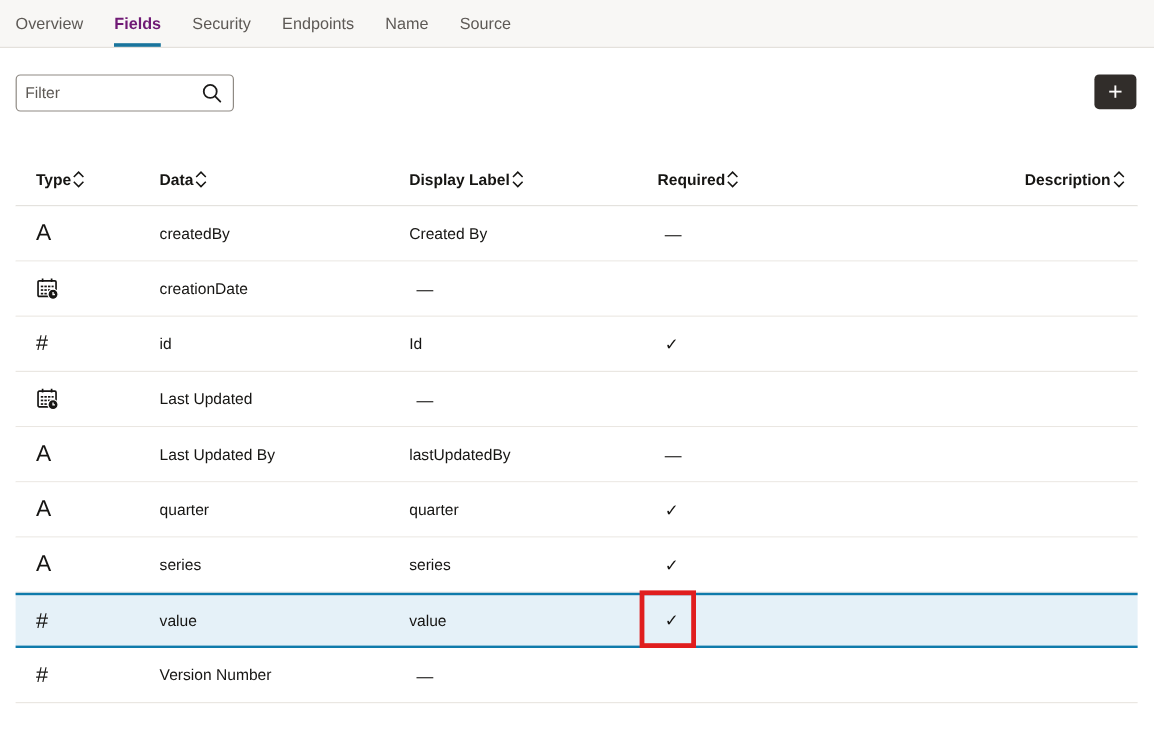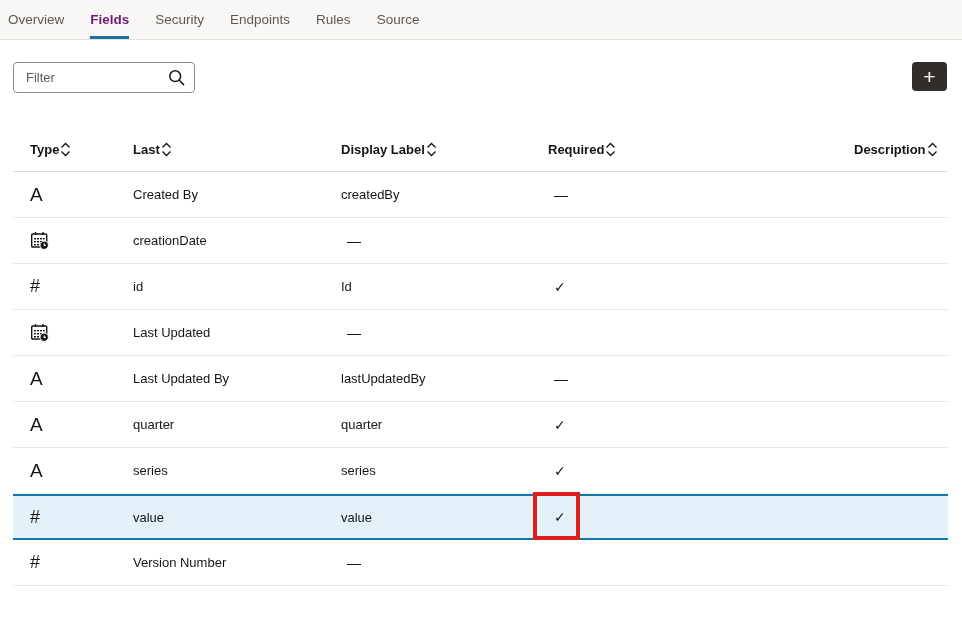--- a/index.html
+++ b/index.html
@@ -6,37 +6,37 @@
   html,body { background:#fff; }
   #app {
     position:relative; width:962px; height:617px; overflow:hidden;
     background:#fff; font-family:"Liberation Sans", sans-serif; color:#161513;
   }
 
   
   .tabbar {
     position:absolute; top:0; left:0; width:962px; height:40px;
     background:#f8f7f5; border-bottom:1px solid #e4e1dc;
-    display:flex; align-items:stretch; padding-left:8px;
+    display:flex; align-items:stretch; padding-left:13px;
   }
   .tab {
     position:relative; margin-right:26px; font-size:13.5px; color:#5d5955;
     display:flex; align-items:center; cursor:pointer; white-space:nowrap;
   }
   .tab.active { color:#701a75; font-weight:700; }
   .tab.active::after {
     content:""; position:absolute; left:0; right:0; bottom:0; height:3px;
     background:#19749c;
   }
 
   
   .filter-wrap { position:absolute; left:13px; top:62px; width:182px; height:31px; }
   .filter-input {
     width:100%; height:100%; border:1px solid #8f8a84; border-radius:4px;
-    padding:0 36px 0 12px; font-size:13px; font-family:"Liberation Sans", sans-serif;
+    padding:0 36px 0 7px; font-size:13px; font-family:"Liberation Sans", sans-serif;
     color:#161513; outline:none; background:#fff;
   }
   .filter-input::placeholder { color:#5d5955; opacity:1; }
   .search-ic { position:absolute; right:10px; top:7px; width:17px; height:17px; }
 
   .add-btn {
     position:absolute; left:912px; top:62px; width:35px; height:29px;
     background:#312d2a; border:none; border-radius:4px; color:#fcfbfa;
     font-size:21px; font-weight:300; line-height:26px; text-align:center;
     cursor:pointer; font-family:"Liberation Sans", sans-serif;
@@ -79,21 +79,21 @@
 </head>
 <body>
 
 <div id="app">
 
   <nav class="tabbar">
     <div class="tab">Overview</div>
     <div class="tab active">Fields</div>
     <div class="tab">Security</div>
     <div class="tab">Endpoints</div>
-    <div class="tab">Rules</div>
+    <div class="tab">Name</div>
     <div class="tab">Source</div>
   </nav>
 
   <div class="filter-wrap">
     <input class="filter-input" type="text" placeholder="Filter" style="">
     <span class="search-ic">
       <svg viewBox="0 0 17 17" width="17" height="17">
         <circle cx="7.2" cy="7.2" r="5.4" fill="none" stroke="#1b1a19" stroke-width="1.5"></circle>
         <line x1="11.3" y1="11.3" x2="15.6" y2="15.6" stroke="#1b1a19" stroke-width="1.5" stroke-linecap="round"></line>
       </svg>
@@ -108,21 +108,21 @@
       <div class="th first">
         <span>Type</span>
         <span class="sort-ic">
           <svg viewBox="0 0 11 15" width="11" height="15">
               <polyline points="1.5,5.5 5.5,1.5 9.5,5.5" fill="none" stroke="#161513" stroke-width="1.3"></polyline>
               <polyline points="1.5,9.5 5.5,13.5 9.5,9.5" fill="none" stroke="#161513" stroke-width="1.3"></polyline>
             </svg>
         </span>
       </div>
       <div class="th">
-        <span>Last</span>
+        <span>Data</span>
         <span class="sort-ic">
           <svg viewBox="0 0 11 15" width="11" height="15">
               <polyline points="1.5,5.5 5.5,1.5 9.5,5.5" fill="none" stroke="#161513" stroke-width="1.3"></polyline>
               <polyline points="1.5,9.5 5.5,13.5 9.5,9.5" fill="none" stroke="#161513" stroke-width="1.3"></polyline>
             </svg>
         </span>
       </div>
       <div class="th">
         <span>Display Label</span>
         <span class="sort-ic">
@@ -149,22 +149,22 @@
               <polyline points="1.5,9.5 5.5,13.5 9.5,9.5" fill="none" stroke="#161513" stroke-width="1.3"></polyline>
             </svg>
         </span>
       </div>
     </div>
 
     <div class="row grid-cols">
       <div class="cell-type">
           <span class="glyph-A">A</span>
         </div>
+      <div>createdBy</div>
       <div>Created By</div>
-      <div>createdBy</div>
       <div class="cell-req"><span>—</span></div>
       <div></div>
     </div>
 
     <div class="row grid-cols">
       <div class="cell-type">
         <span class="cal-ic">
           <svg viewBox="0 0 19 19" width="19" height="19">
             <line x1="5.5" y1="1" x2="5.5" y2="4" stroke="#161513" stroke-width="1.4"></line>
             <line x1="13" y1="1" x2="13" y2="4" stroke="#161513" stroke-width="1.4"></line>

